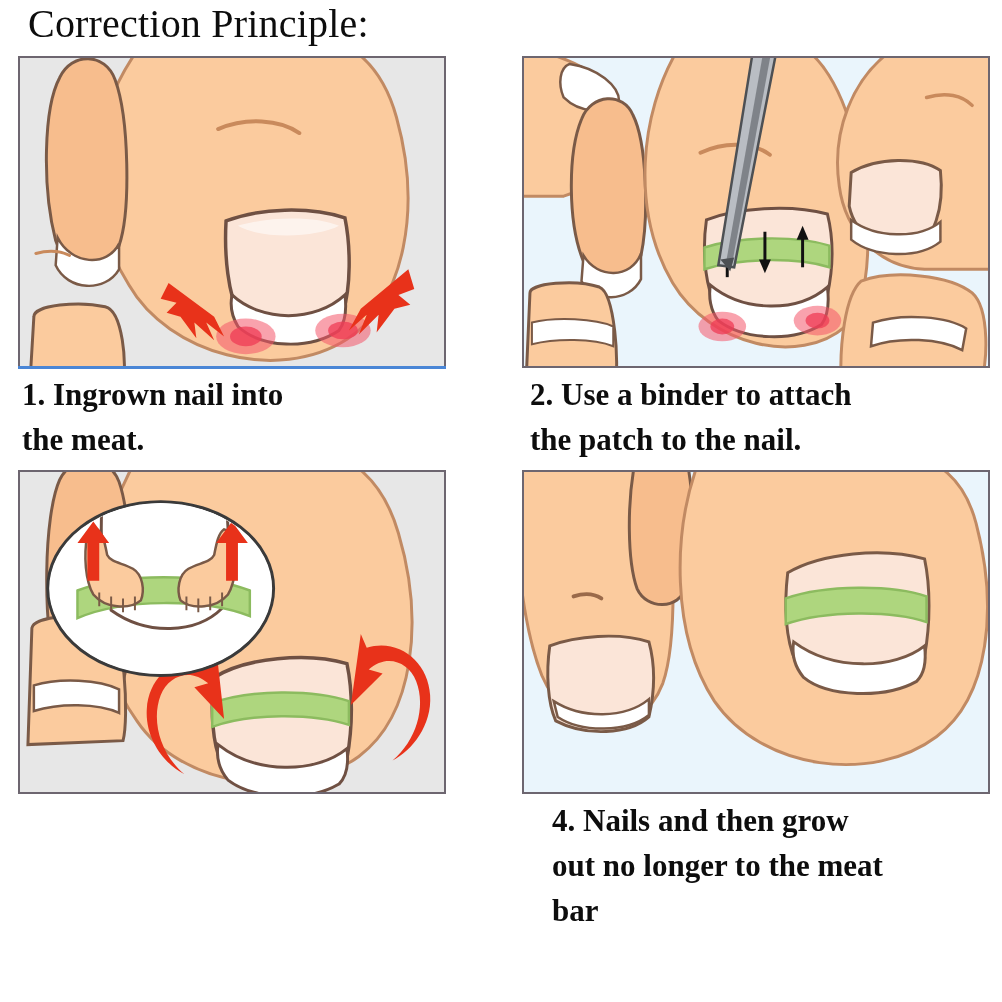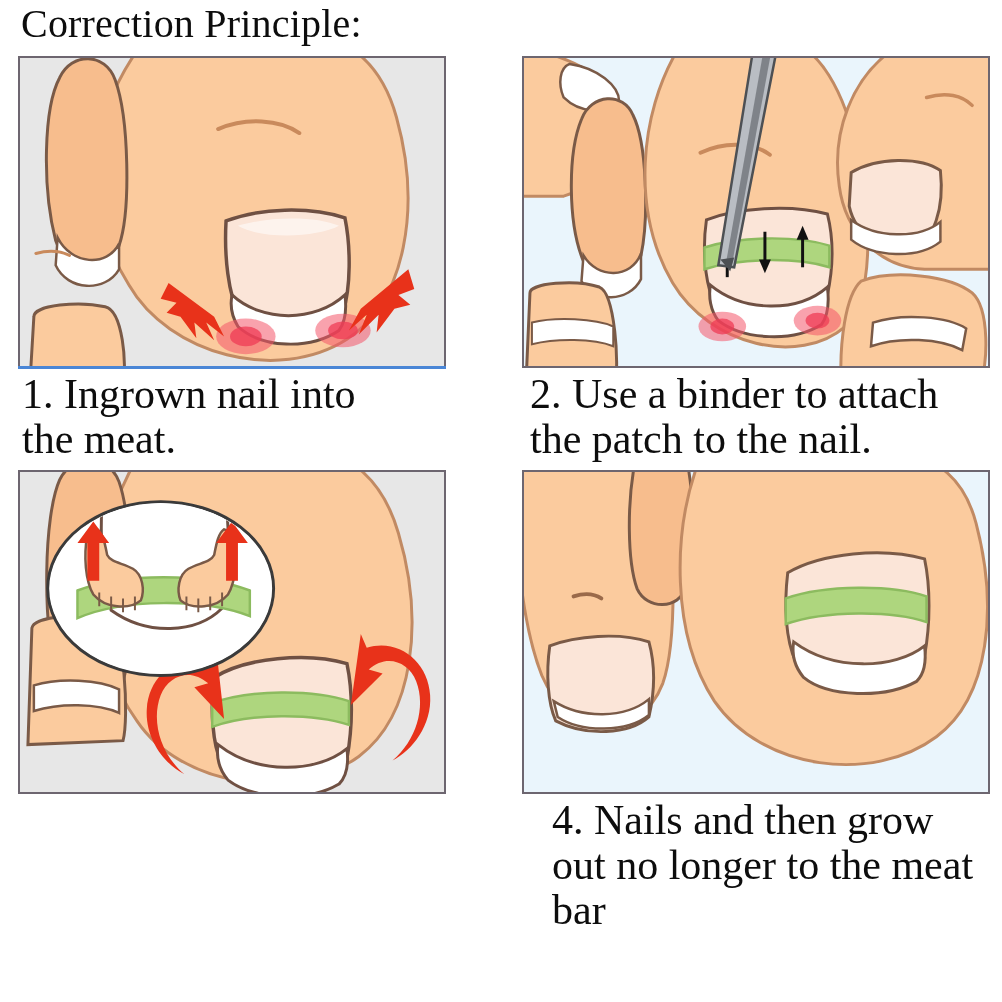--- a/index.html
+++ b/index.html
@@ -16,21 +16,21 @@
     overflow: hidden;
   }
   .sheet {
     position: relative;
     width: 1002px;
     height: 1002px;
     background: #ffffff;
   }
   .page-title {
     position: absolute;
-    left: 21px;
+    left: 28px;
     top: 2px;
     font-size: 40px;
     line-height: 44px;
     letter-spacing: 0.2px;
     color: #0d0d0d;
     white-space: nowrap;
   }
 
   
   .panel {
@@ -51,24 +51,25 @@
     width: 428px;
     height: 3px;
     background: #4a86d6;
   }
   .art { position: absolute; inset: 0; }
   .art svg { display: block; width: 100%; height: 100%; }
 
   
   .caption {
     position: absolute;
-    font-size: 42px;
+    font-size: 31px;
     line-height: 45px;
     color: #0d0d0d;
     white-space: pre-line;
+    font-weight: bold;
   }
   #caption-1 { left: 22px;  top: 372px; width: 470px; }
   #caption-2 { left: 530px; top: 372px; width: 480px; }
   #caption-3 { left: 22px;  top: 798px; width: 470px; }
   #caption-4 { left: 552px; top: 798px; width: 460px; }
 </style>
 </head>
 <body>
 
 <div class="sheet">

